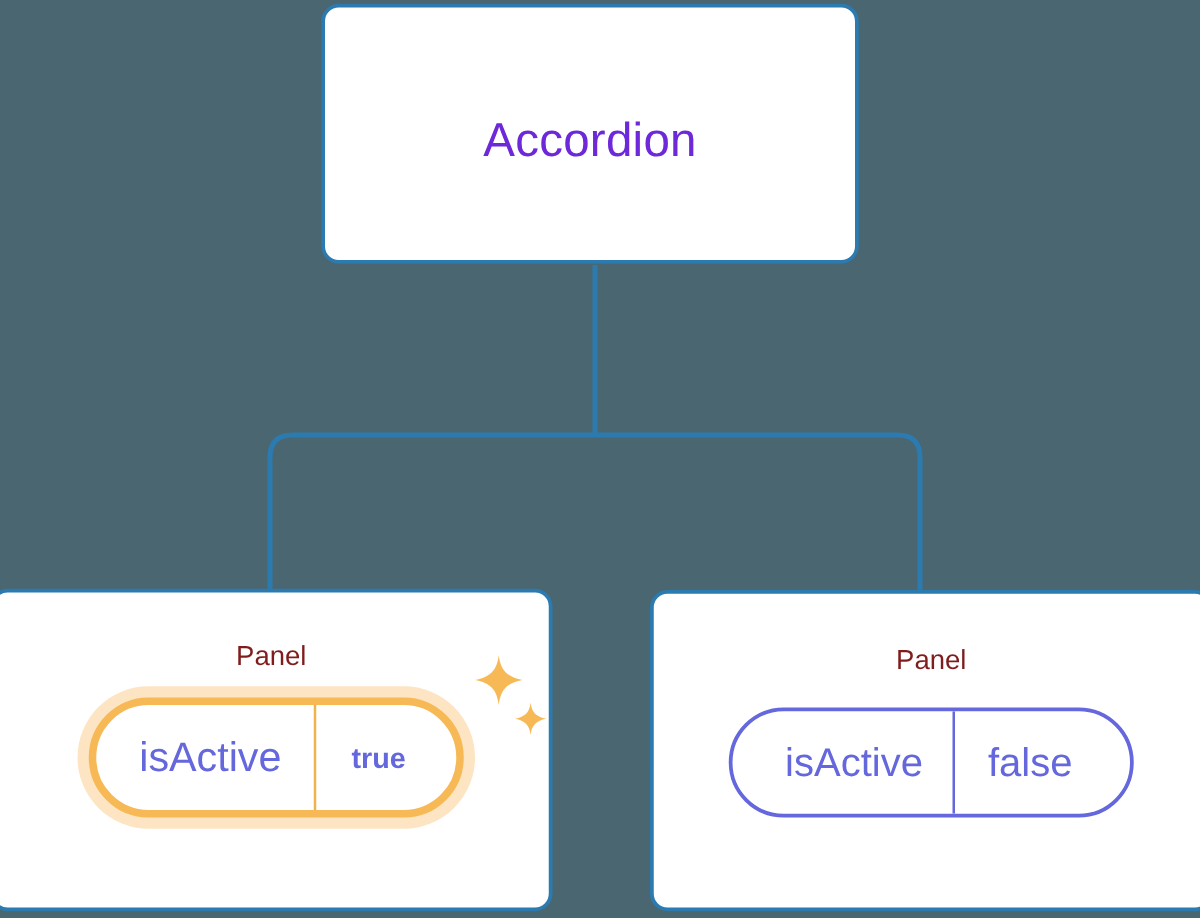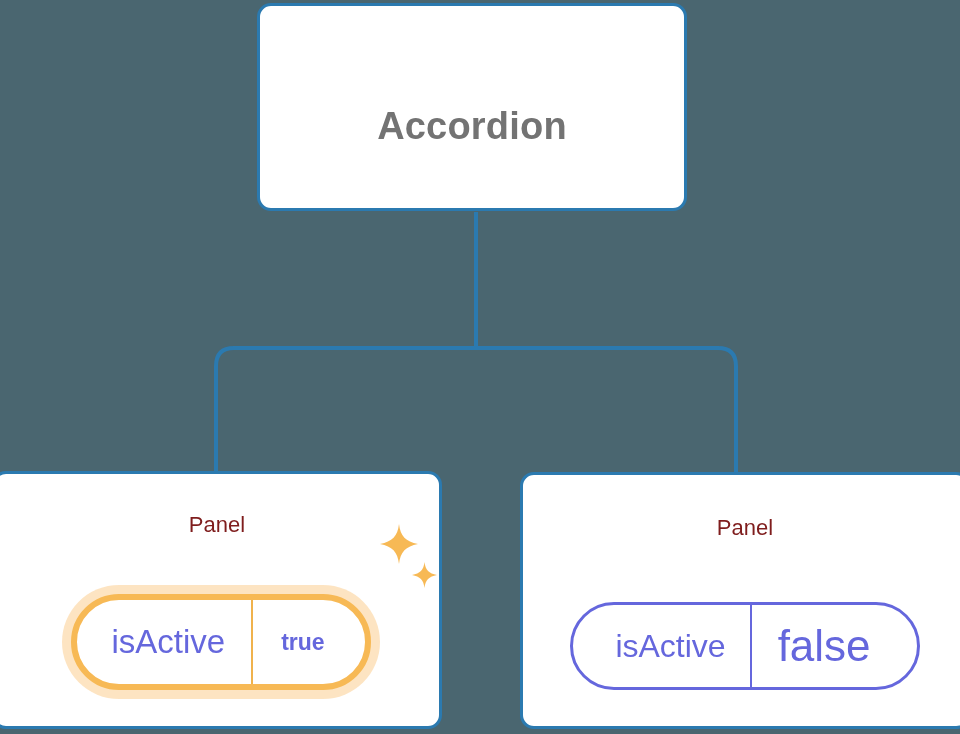--- a/index.html
+++ b/index.html
@@ -52,27 +52,26 @@
     height: 258px;
   }
   #panel-card-right {
     left: 520px;
     top: 472px;
     width: 450px;
     height: 257px;
   }
 
   .node-title {
-    color: #737373;
+    color: #6d28d9;
     font-size: 38px;
-    font-weight: 700;
+    font-weight: 400;
     text-align: center;
     letter-spacing: 0.2px;
     white-space: nowrap;
-    margin-top: 13px;
   }
 
   #accordion-card .node-title {
     position: absolute;
     left: 0;
     right: 0;
     top: 86px;
   }
 
   .panel-inner {
@@ -103,21 +102,20 @@
   }
   #pill-wrap-left { margin-top: 22px; margin-left: 8px; }
   #pill-wrap-right { margin-top: 27px; }
 
   .pill {
     display: flex;
     align-items: stretch;
     background: #ffffff;
     box-sizing: border-box;
     overflow: hidden;
-    margin-top: 36px;
   }
 
   .pill-key, .pill-val {
     display: flex;
     align-items: center;
     justify-content: center;
     color: #6567dd;
     white-space: nowrap;
     box-sizing: border-box;
   }
@@ -145,21 +143,21 @@
     height: 88px;
     border: 3px solid #6567dd;
     border-radius: 44px;
   }
   #pill-right .pill-key {
     font-size: 32px;
     padding: 0 24px 0 42px;
     border-right: 2px solid #6567dd;
   }
   #pill-right .pill-val {
-    font-size: 44px;
+    font-size: 32px;
     padding: 0 46px 0 26px;
   }
 
   
   .sparkle {
     position: absolute;
     pointer-events: none;
   }
   #sparkle-big {
     width: 38px;

